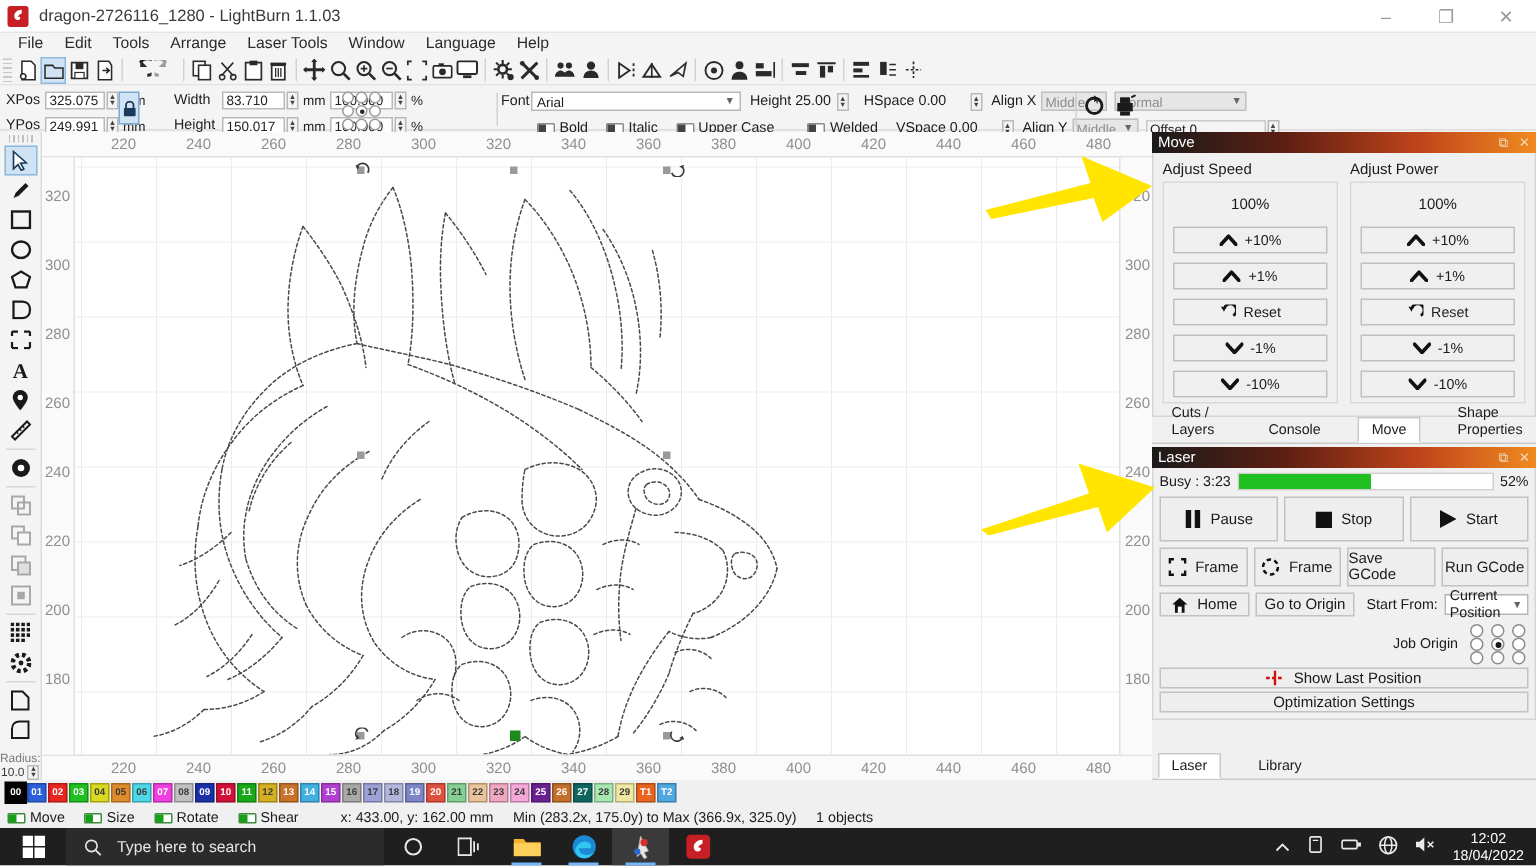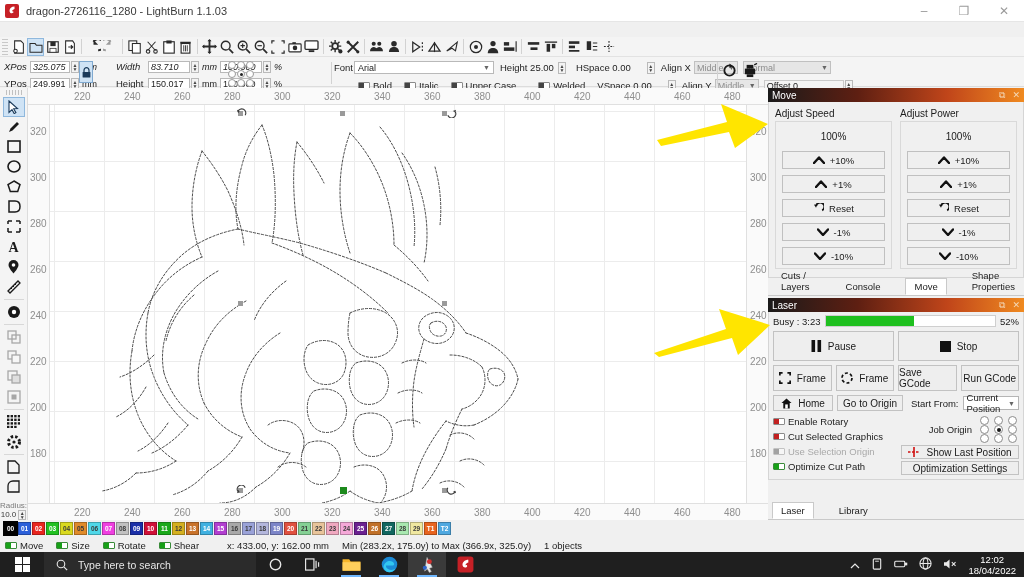--- a/index.html
+++ b/index.html
@@ -176,20 +176,30 @@
       <path d="M10.5 3.5c-3 0-5 2-5 4.2 0 1.6 1 2.6 2.3 2.6 1 0 1.7-.5 1.7-1.2 0-.6-.4-.9-.9-.9-.4 0-.6.2-.6.2s.2-1.8 2.5-2.4" fill="#fff"></path>
     </svg>
     <div class="tb-title">dragon-2726116_1280 - LightBurn 1.1.03</div>
     <div class="tb-btns">
       <div class="tb-btn">–</div>
       <div class="tb-btn">❐</div>
       <div class="tb-btn">✕</div>
     </div>
   </div>
 
+  <div class="menubar">
+    <div class="menu-item">File</div>
+    <div class="menu-item">Edit</div>
+    <div class="menu-item">Tools</div>
+    <div class="menu-item">Arrange</div>
+    <div class="menu-item">Laser Tools</div>
+    <div class="menu-item">Window</div>
+    <div class="menu-item">Language</div>
+    <div class="menu-item">Help</div>
+  </div>
 
   <div class="toolbar">
     <div class="tgrip"></div>
 
     <div class="tbtn">
       <svg width="14" height="14" viewBox="0 0 16 16">
           <path d="M3 1h7l3 3v11H3z" fill="#fff" stroke="#2a2a2a" stroke-width="1.2"></path>
           <circle cx="4" cy="12.5" r="2" fill="#fff" stroke="#2a2a2a" stroke-width="1.2"></circle>
         </svg>
     </div>
@@ -411,21 +421,21 @@
     </div>
     <div class="tbtn">
       <svg width="12" height="13" viewBox="0 0 13 14">
           <path d="M6.5 1v12M1 7h11" stroke="#2a2a2a" stroke-width="1.2" stroke-dasharray="2 1.5"></path>
         </svg>
     </div>
   </div>
 
   <div class="propbar">
     <div class="pb-left">
-      <div class="row" style="margin-top:2px;font-style:italic;">
+      <div class="row" style="margin-top:2px;">
         <span class="lbl" style="width:26px;">XPos</span>
         <span class="fld" style="width:40px;">325.075</span>
         <span class="spin">▲<br>▼</span>
         <span class="unit">mm</span>
         <span style="width:16px;"></span>
         <span class="lbl" style="width:32px;">Width</span>
         <span class="fld" style="width:42px;">83.710</span>
         <span class="spin">▲<br>▼</span>
         <span class="unit">mm</span>
         <span class="fld" style="width:42px;">100.000</span>
@@ -979,20 +989,26 @@
               <rect x="6.5" y="0" width="3.6" height="12" fill="#111"></rect>
             </svg>
           <span>Pause</span>
         </div>
         <div class="bigbtn" style="flex:1; height:30px;">
           <svg width="11" height="11" viewBox="0 0 11 11">
               <rect x="0" y="0" width="11" height="11" fill="#111"></rect>
             </svg>
           <span>Stop</span>
         </div>
+        <div class="bigbtn" style="flex:1; height:30px;">
+          <svg width="11" height="12" viewBox="0 0 11 12">
+              <path d="M0 0l11 6-11 6z" fill="#111"></path>
+            </svg>
+          <span>Start</span>
+        </div>
       </div>
 
       <div style="display:flex; gap:4px; margin-top:4px;">
         <div class="bigbtn" style="flex:1; height:26px;">
           <svg width="12" height="12" viewBox="0 0 12 12">
               <path d="M0.8 3.6V0.8h2.8M8.4 0.8h2.8v2.8M11.2 8.4v2.8H8.4M3.6 11.2H0.8V8.4" fill="none" stroke="#111" stroke-width="1.8"></path>
             </svg>
           <span>Frame</span>
         </div>
         <div class="bigbtn" style="flex:1; height:26px;">
@@ -1021,38 +1037,20 @@
           <span>Go to Origin</span>
         </div>
         <span style="font-size:9.5px; margin-left:4px;">Start From:</span>
         <span class="combo2" style="flex:1;">
           <span>Current Position</span>
           <span class="caret">▼</span>
         </span>
       </div>
 
       <div style="display:flex; margin-top:3px;">
-        <div style="width:128px;">
-          <div class="chk-row">
-            <span class="toggle red"></span>
-            <span>Enable Rotary</span>
-          </div>
-          <div class="chk-row">
-            <span class="toggle red"></span>
-            <span>Cut Selected Graphics</span>
-          </div>
-          <div class="chk-row dis">
-            <span class="toggle" style="opacity:.45;"></span>
-            <span>Use Selection Origin</span>
-          </div>
-          <div class="chk-row">
-            <span class="toggle green"></span>
-            <span>Optimize Cut Path</span>
-          </div>
-        </div>
 
         <div style="flex:1;">
           <div style="display:flex; align-items:center; justify-content:flex-end; gap:5px; height:30px;">
             <span style="font-size:9.5px;">Job Origin</span>
             <div class="origin-grid">
               <i></i>
               <i></i>
               <i></i>
               <i></i>
               <i class="on"></i>

